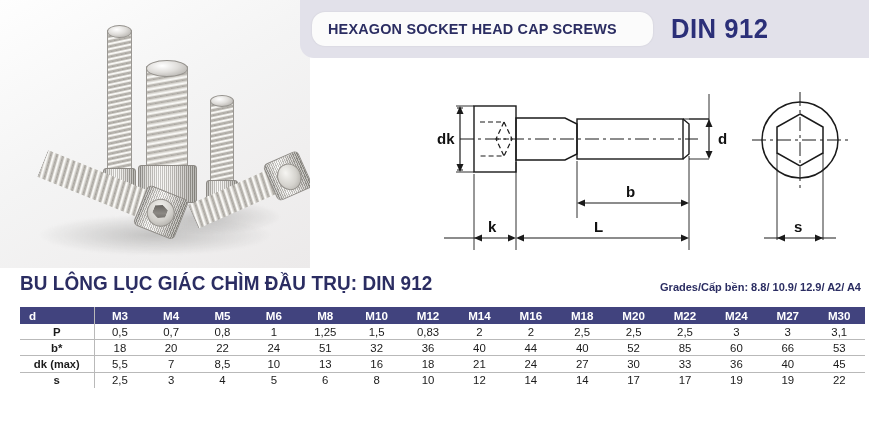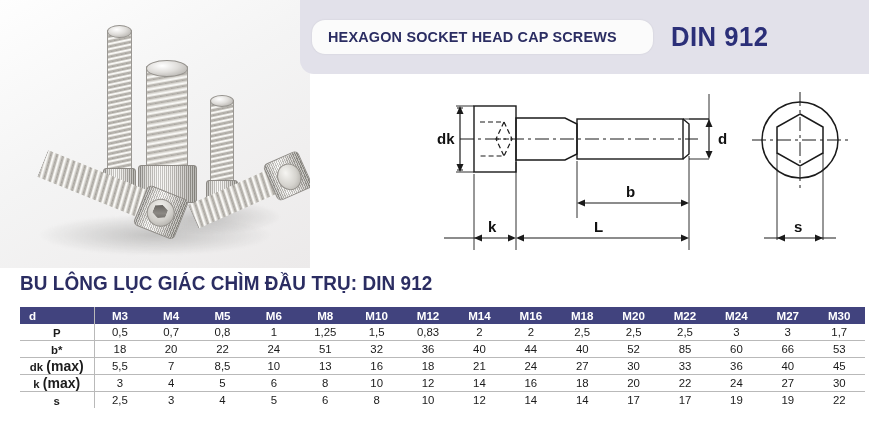--- a/index.html
+++ b/index.html
@@ -7,21 +7,21 @@
     width:869px;height:427px;
     background:#ffffff;
     font-family:"Liberation Sans", sans-serif;
     overflow:hidden;
     position:relative;
   }
   .sheet{position:relative;width:869px;height:427px;background:#fff;}
 
   
   .banner{
-    position:absolute;left:300px;top:0;width:569px;height:74px;
+    position:absolute;left:300px;top:0;width:569px;height:58px;
     background:#e2e1ea;
     border-radius:0 0 0 14px;
     display:flex;align-items:center;
   }
   .banner-pill{
     margin-left:12px;
     background:#fbfbfb;
     border-radius:13px;
     height:34px;
     display:flex;align-items:center;
@@ -158,21 +158,21 @@
     padding-left:9px;
   }
   td.rowhead,th.rowhead{
     text-align:left;
     padding-left:9px;
     font-weight:bold;
     border-right:1px solid #b9b9b9;
     white-space:nowrap;
   }
   td.rowhead .sub{
-    font-size:14px;
+    font-size:11px;
     font-weight:bold;
   }
   table.spec tbody tr:last-child td{border-bottom:none;}
   col.c0{width:74px;}
 </style>
 </head>
 <body>
 
 <div class="sheet">
 
@@ -329,20 +329,21 @@
         <line x1="334" y1="160" x2="406" y2="160" stroke="#1a1a1a" stroke-width="1.2"></line>
         <path d="M347,160 L355,156.5 L355,163.5 Z" fill="#1a1a1a"></path>
         <path d="M393,160 L385,156.5 L385,163.5 Z" fill="#1a1a1a"></path>
         <text x="364" y="154" font-family="Liberation Sans, sans-serif" font-size="15" font-weight="bold" fill="#111">s</text>
       </g>
     </svg>
   </div>
 
   <div class="title-row">
     <div class="vn-title">BU LÔNG LỤC GIÁC CHÌM ĐẦU TRỤ: DIN 912</div>
+    <div class="grades">Grades/Cấp bền: 8.8/ 10.9/ 12.9/ A2/ A4</div>
   </div>
 
   <div class="tbl-wrap">
     <table class="spec">
       <colgroup>
         <col class="c0">
         <col>
           <col>
           <col>
           <col>
@@ -389,21 +390,21 @@
           <td>1,25</td>
           <td>1,5</td>
           <td>0,83</td>
           <td>2</td>
           <td>2</td>
           <td>2,5</td>
           <td>2,5</td>
           <td>2,5</td>
           <td>3</td>
           <td>3</td>
-          <td>1,7</td>
+          <td>3,1</td>
         </tr>
 
         <tr>
           <td class="rowhead"><span>b*</span> <span class="sub"></span></td>
           <td>18</td>
           <td>20</td>
           <td>22</td>
           <td>24</td>
           <td>51</td>
           <td>32</td>
@@ -430,38 +431,20 @@
           <td>21</td>
           <td>24</td>
           <td>27</td>
           <td>30</td>
           <td>33</td>
           <td>36</td>
           <td>40</td>
           <td>45</td>
         </tr>
 
-        <tr>
-          <td class="rowhead"><span>k</span> <span class="sub">(max)</span></td>
-          <td>3</td>
-          <td>4</td>
-          <td>5</td>
-          <td>6</td>
-          <td>8</td>
-          <td>10</td>
-          <td>12</td>
-          <td>14</td>
-          <td>16</td>
-          <td>18</td>
-          <td>20</td>
-          <td>22</td>
-          <td>24</td>
-          <td>27</td>
-          <td>30</td>
-        </tr>
 
         <tr>
           <td class="rowhead"><span>s</span> <span class="sub"></span></td>
           <td>2,5</td>
           <td>3</td>
           <td>4</td>
           <td>5</td>
           <td>6</td>
           <td>8</td>
           <td>10</td>

